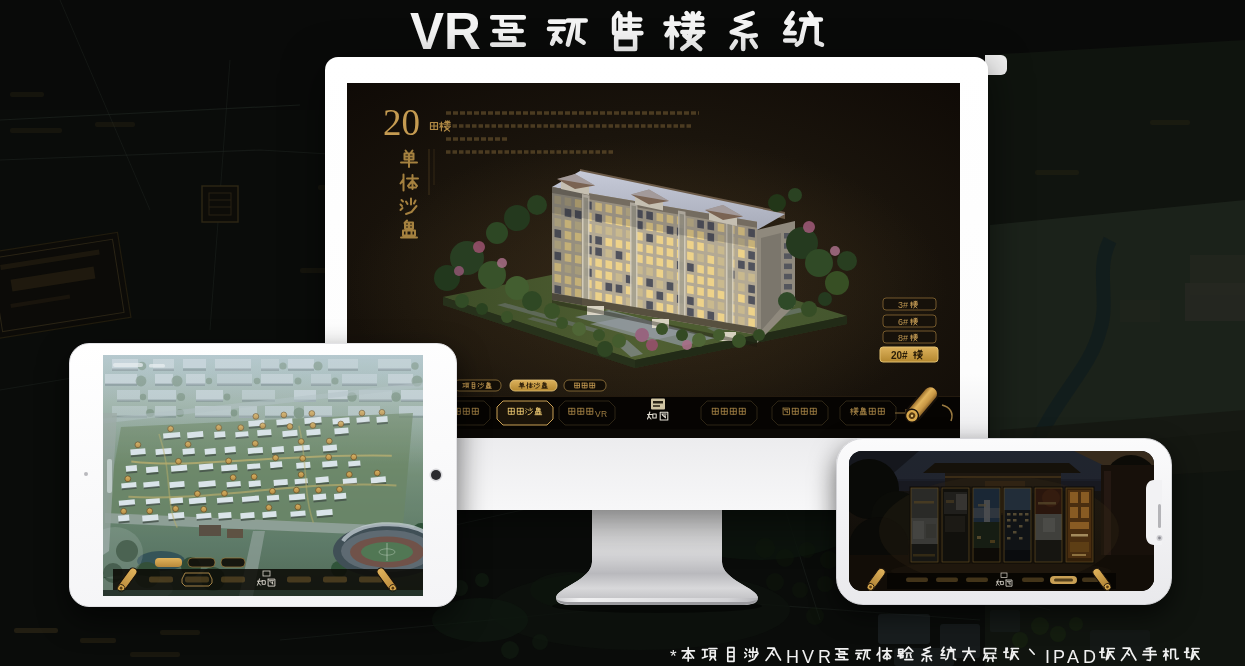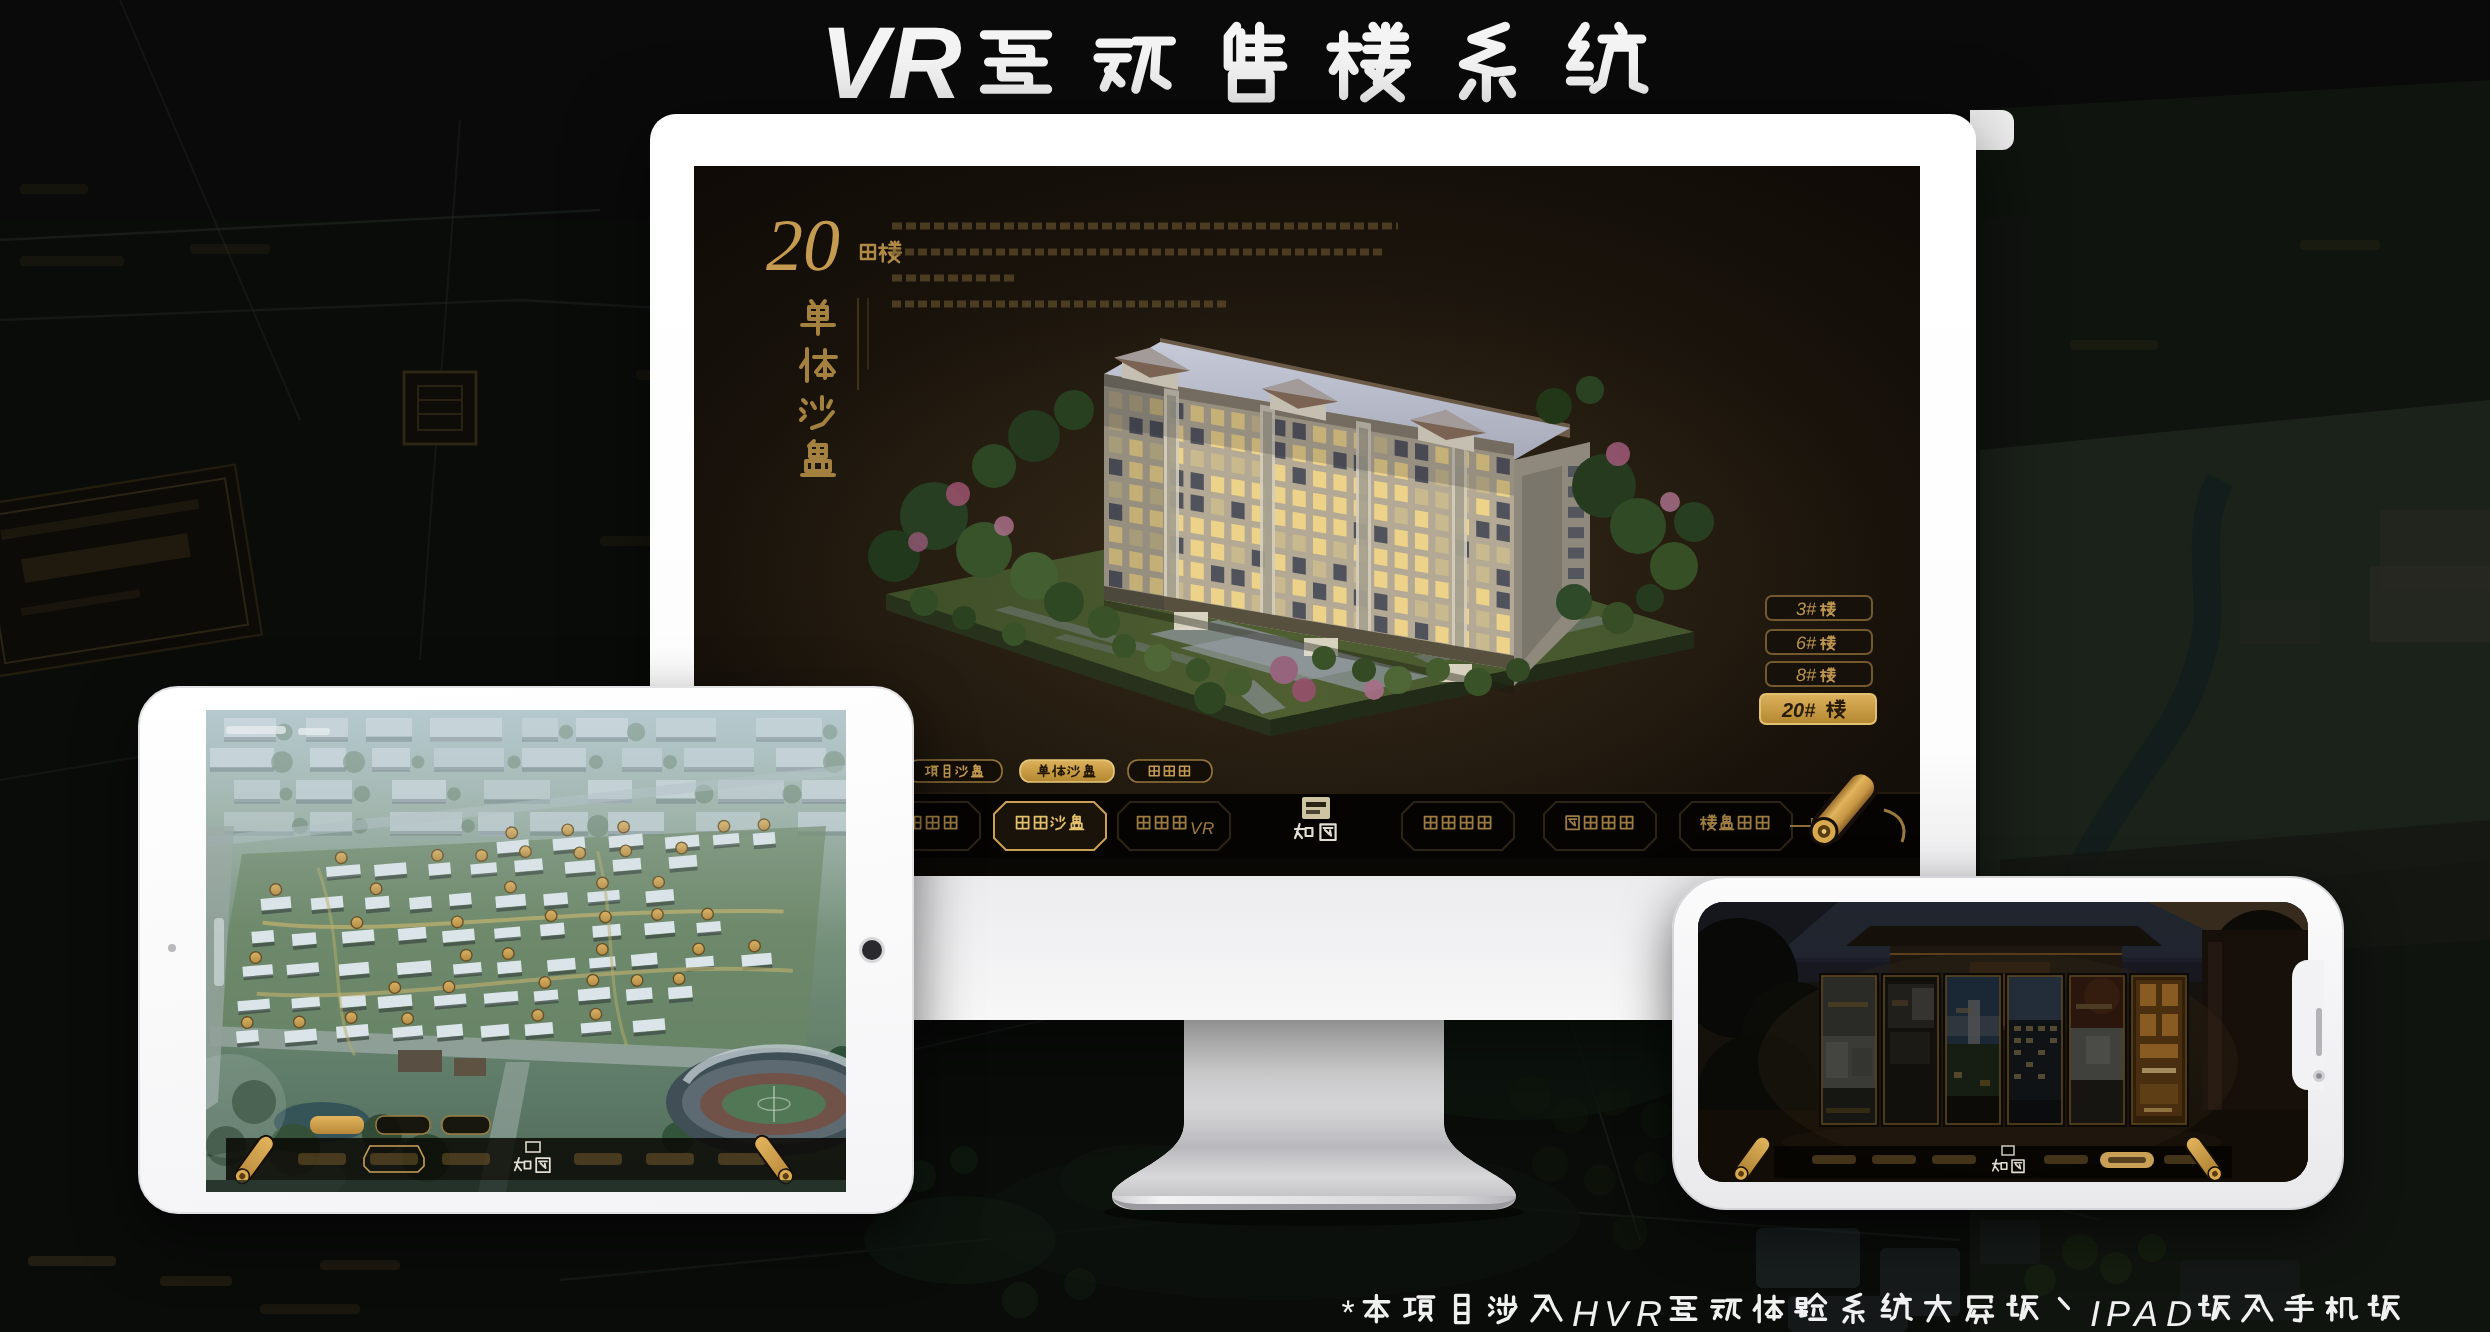--- a/index.html
+++ b/index.html
@@ -1,15 +1,15 @@
 <!DOCTYPE html>
 <html><head><meta charset="utf-8">
 <style>
 html,body{margin:0;padding:0;background:#000;}
-#stage{position:relative;width:1245px;height:666px;overflow:hidden;background:#0ea5e9;font-family:"Liberation Sans",sans-serif;font-style:italic;}
+#stage{position:relative;width:1245px;height:666px;overflow:hidden;background:#0ea5e9;font-family:"Liberation Sans",sans-serif;}
 .abs{position:absolute;}
 </style></head><body>
 <div id="stage">
 
 <svg class="abs" style="left:0;top:0" width="1245" height="666" viewBox="0 0 1245 666">
 <rect width="1245" height="666" fill="#0a0c0a"></rect>
 <rect width="1245" height="110" fill="#090a09"></rect>
 <polygon points="985,55 1245,40 1245,666 985,666" fill="#11150f" opacity="0.9"></polygon>
 <polygon points="990,225 1245,200 1245,430 990,455" fill="#1d231c" opacity="0.9"></polygon>
 <path d="M1030,455 C1060,390 1090,370 1100,330 C1110,300 1095,270 1110,240" stroke="#121d1d" stroke-width="14" fill="none" opacity="0.9"></path>

